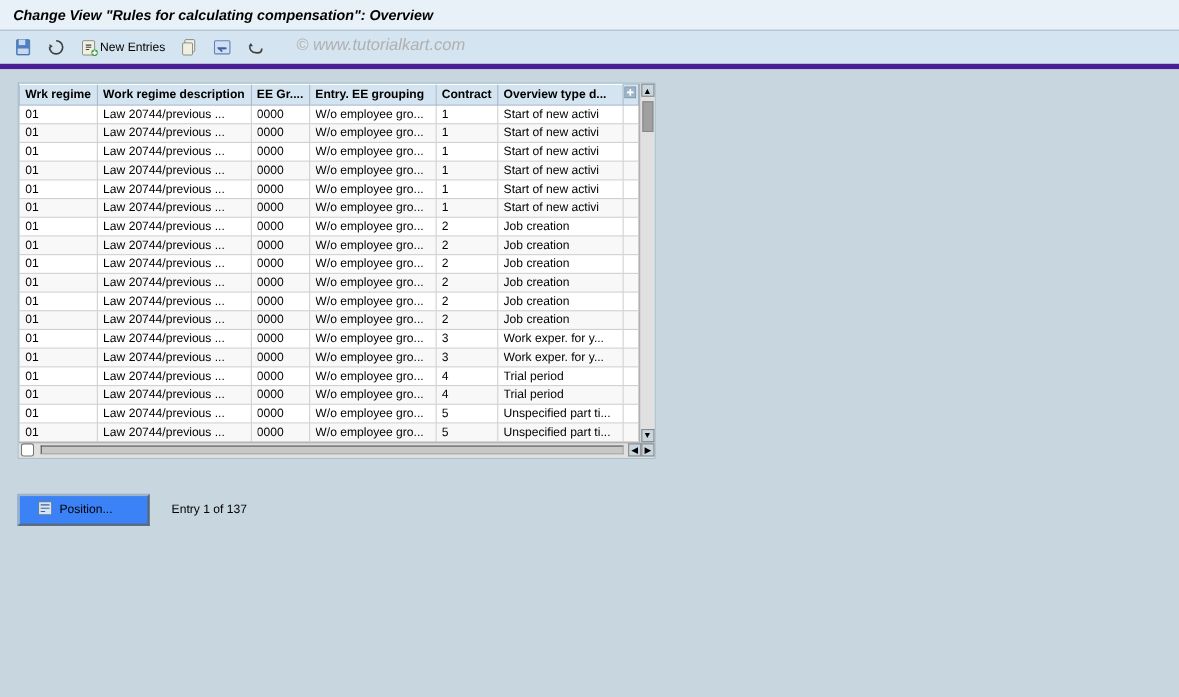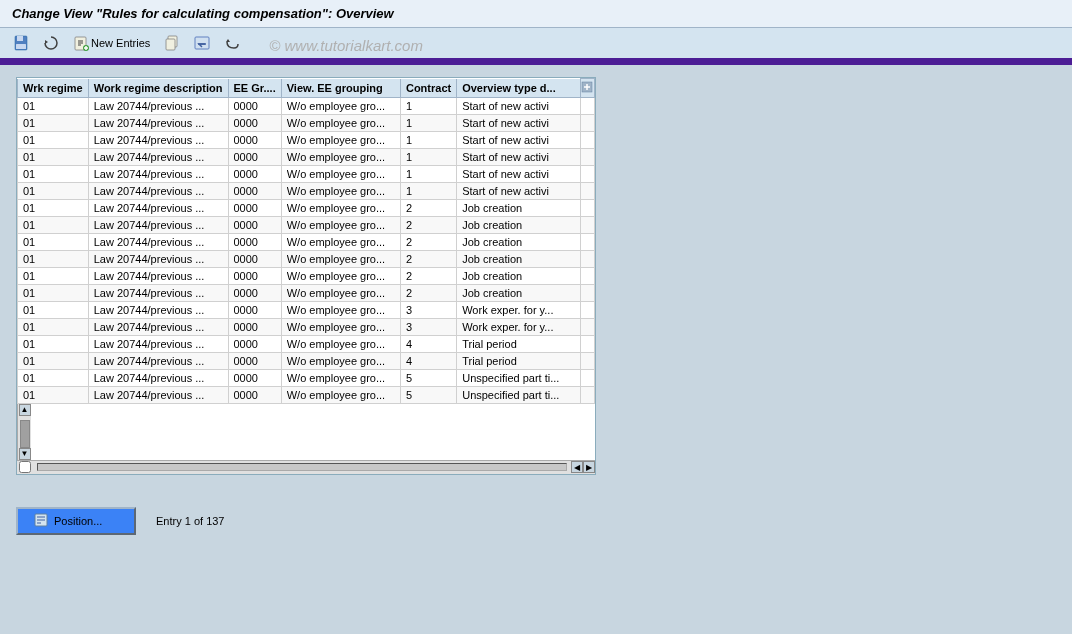--- a/index.html
+++ b/index.html
@@ -18,24 +18,24 @@
       padding: 6px 12px;
       font-size: 13px;
       font-weight: bold;
       font-style: italic;
       color: #000;
     }
 
     
     .toolbar {
       background: #d4e4f0;
-      border-bottom: 7px solid #4c1d95;
+      border-bottom: 5px solid #4c1d95;
       padding: 4px 8px;
       display: flex;
-      align-items: flex-end;
+      align-items: flex-start;
       gap: 4px;
     }
     .toolbar-btn {
       background: none;
       border: 1px solid transparent;
       cursor: pointer;
       padding: 2px 4px;
       display: flex;
       align-items: center;
       gap: 2px;
@@ -242,29 +242,29 @@
       </svg>
     </span>
   </button>
 
   <span class="watermark">© www.tutorialkart.com</span>
 </div>
 
 <div class="main-content">
   <div class="table-container">
 
-    <div style="display:flex; position:relative;flex-direction:column;">
+    <div style="display:flex; position:relative;">
       <div style="flex:1; overflow:hidden;">
         <table class="data-table">
           <thead>
             <tr>
               <th class="col-wrk">Wrk regime</th>
               <th class="col-desc">Work regime description</th>
               <th class="col-ee">EE Gr....</th>
-              <th class="col-desc-ee">View. EE grouping</th>
+              <th class="col-desc-ee">Entry. EE grouping</th>
               <th class="col-contract">Contract</th>
               <th class="col-contract-type">Overview type d...</th>
               <th style="width:14px; padding:0; background:#d4e4f0; border:1px solid #a0b4c8;">
                 <svg width="12" height="12" viewBox="0 0 12 12">
                   <rect x="1" y="1" width="10" height="10" fill="#a0b4c8" stroke="#6080a0" stroke-width="0.5"></rect>
                   <line x1="3" y1="6" x2="9" y2="6" stroke="#fff" stroke-width="1.5"></line>
                   <line x1="6" y1="3" x2="6" y2="9" stroke="#fff" stroke-width="1.5"></line>
                 </svg>
               </th>
             </tr>

